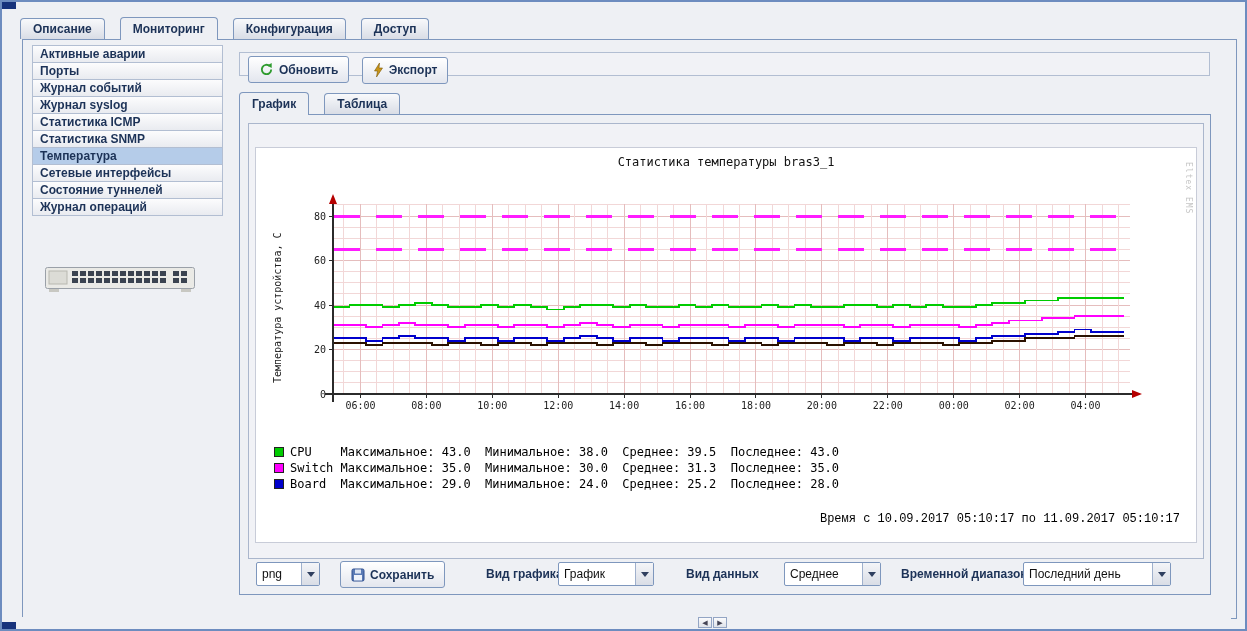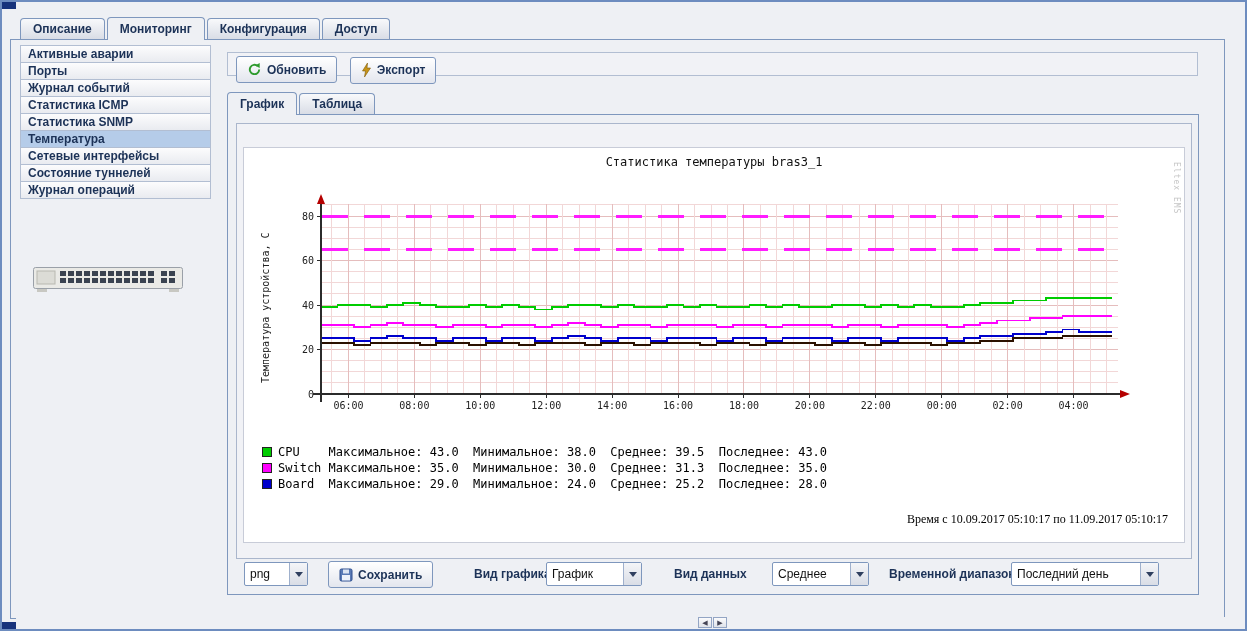--- a/index.html
+++ b/index.html
@@ -1,27 +1,27 @@
 <!DOCTYPE html>
 <html><head>
 <meta charset="utf-8">
 <style>
   html,body{margin:0;padding:0;background:#ffffff;font-family:"Liberation Sans",sans-serif;}
   .window{position:relative;width:1247px;height:631px;box-sizing:border-box;border:2px solid #6d8cbf;background:#eef0f4;overflow:hidden;}
   .corner{position:absolute;left:0;width:14px;height:7px;background:#17337c;}
   .corner.tl{top:0;} .corner.bl{bottom:0;}
 
   .tabbar{position:absolute;left:18px;top:15px;height:22px;display:flex;align-items:flex-end;z-index:6;}
-  .tab{display:inline-block;height:21px;line-height:21px;padding:0 12px;margin-right:2px;
+  .tab{display:inline-block;height:21px;line-height:21px;padding:0 12px;margin-right:15px;
        border:1px solid #7e97bd;border-bottom:none;border-radius:4px 4px 0 0;
        background:linear-gradient(#f8f9fb,#d9dde6);font-weight:bold;font-size:12px;color:#1c3257;
        cursor:default;box-sizing:border-box;white-space:nowrap;}
   .tab.selected{height:23px;line-height:23px;background:#eef0f4;margin-bottom:-1px;z-index:7;position:relative;}
 
-  .panel{position:absolute;left:8px;top:37px;width:1215px;height:580px;border:1px solid #7e97bd;background:#eef0f4;box-sizing:border-box;}
+  .panel{position:absolute;left:20px;top:37px;width:1215px;height:580px;border:1px solid #7e97bd;background:#eef0f4;box-sizing:border-box;}
 
   .sidebar{position:absolute;left:9px;top:5px;width:191px;}
   .side-item{height:18px;line-height:16px;box-sizing:border-box;border:1px solid #b2bed2;margin-top:-1px;
              padding-left:7px;font-size:12px;font-weight:bold;color:#1c3257;
              background:linear-gradient(#fcfcfd,#e9ebf0);cursor:default;white-space:nowrap;}
   .side-item:first-child{margin-top:0;}
   .side-item.selected{background:#b5cce9;}
 
   .device{position:absolute;left:22px;top:222px;}
 
@@ -37,21 +37,21 @@
   .chart-panel{position:absolute;left:15px;top:32px;width:940px;height:394px;background:#ffffff;border:1px solid #c8ccd8;}
 
   .chart-title{position:absolute;top:7px;left:0;width:100%;text-align:center;font-family:"DejaVu Sans Mono",monospace;font-size:12px;color:#111;}
   .watermark{position:absolute;right:3px;top:14px;writing-mode:vertical-rl;font-size:8px;color:#c6c6c6;font-family:"DejaVu Sans Mono",monospace;letter-spacing:1px;}
   .ylabel{position:absolute;left:16px;top:235px;transform:rotate(-90deg);transform-origin:left top;
           font-family:"DejaVu Sans Mono",monospace;font-size:10px;color:#222;white-space:nowrap;}
   .plot{position:absolute;left:0;top:26px;}
   .legend{position:absolute;left:18px;top:296px;font-family:"DejaVu Sans Mono",monospace;font-size:12px;color:#000;}
   .legend-row{display:flex;align-items:center;height:15px;margin-bottom:1px;white-space:pre;}
   .swatch{display:inline-block;width:10px;height:10px;margin-right:6px;border:1px solid #222;box-sizing:border-box;}
-  .caption{position:absolute;right:16px;top:364px;font-family:Liberation Serif, serif;font-size:12px;color:#000;}
+  .caption{position:absolute;right:16px;top:364px;font-family:Liberation Mono, monospace;font-size:12px;color:#000;}
 
   .controls{position:absolute;left:16px;top:447px;width:940px;height:26px;}
   .combo{position:absolute;height:24px;border:1px solid #7e97bd;background:#fff;box-sizing:border-box;border-radius:2px;display:flex;align-items:stretch;cursor:default;}
   .combo .val{flex:1;padding:0 5px;font-size:12px;color:#111;line-height:22px;overflow:hidden;white-space:nowrap;}
   .combo .arrow-btn{width:17px;border-left:1px solid #9fb0cc;background:linear-gradient(#f4f5f8,#d9dde6);display:flex;align-items:center;justify-content:center;}
   .tri{width:0;height:0;border-left:4px solid transparent;border-right:4px solid transparent;border-top:5px solid #2f3f5f;}
   .ctl-label{position:absolute;height:24px;line-height:24px;font-size:12px;font-weight:bold;color:#1c3257;white-space:nowrap;}
   .controls .btn{position:absolute;margin:0;top:-1px;}
 
   .hscroll{position:absolute;left:14px;right:14px;bottom:1px;height:11px;background:#eef0f4;}
@@ -71,20 +71,21 @@
       <div class="tab">Конфигурация</div>
       <div class="tab">Доступ</div>
     </div>
 
   <div class="panel">
 
     <div class="sidebar" id="sidebar">
         <div class="side-item">Активные аварии</div>
         <div class="side-item">Порты</div>
         <div class="side-item">Журнал событий</div>
+        <div class="side-item">Журнал syslog</div>
         <div class="side-item">Статистика ICMP</div>
         <div class="side-item">Статистика SNMP</div>
         <div class="side-item selected">Температура</div>
         <div class="side-item">Сетевые интерфейсы</div>
         <div class="side-item">Состояние туннелей</div>
         <div class="side-item">Журнал операций</div>
       </div>
 
     <div class="device">
       <svg id="device-svg" width="150" height="32">

